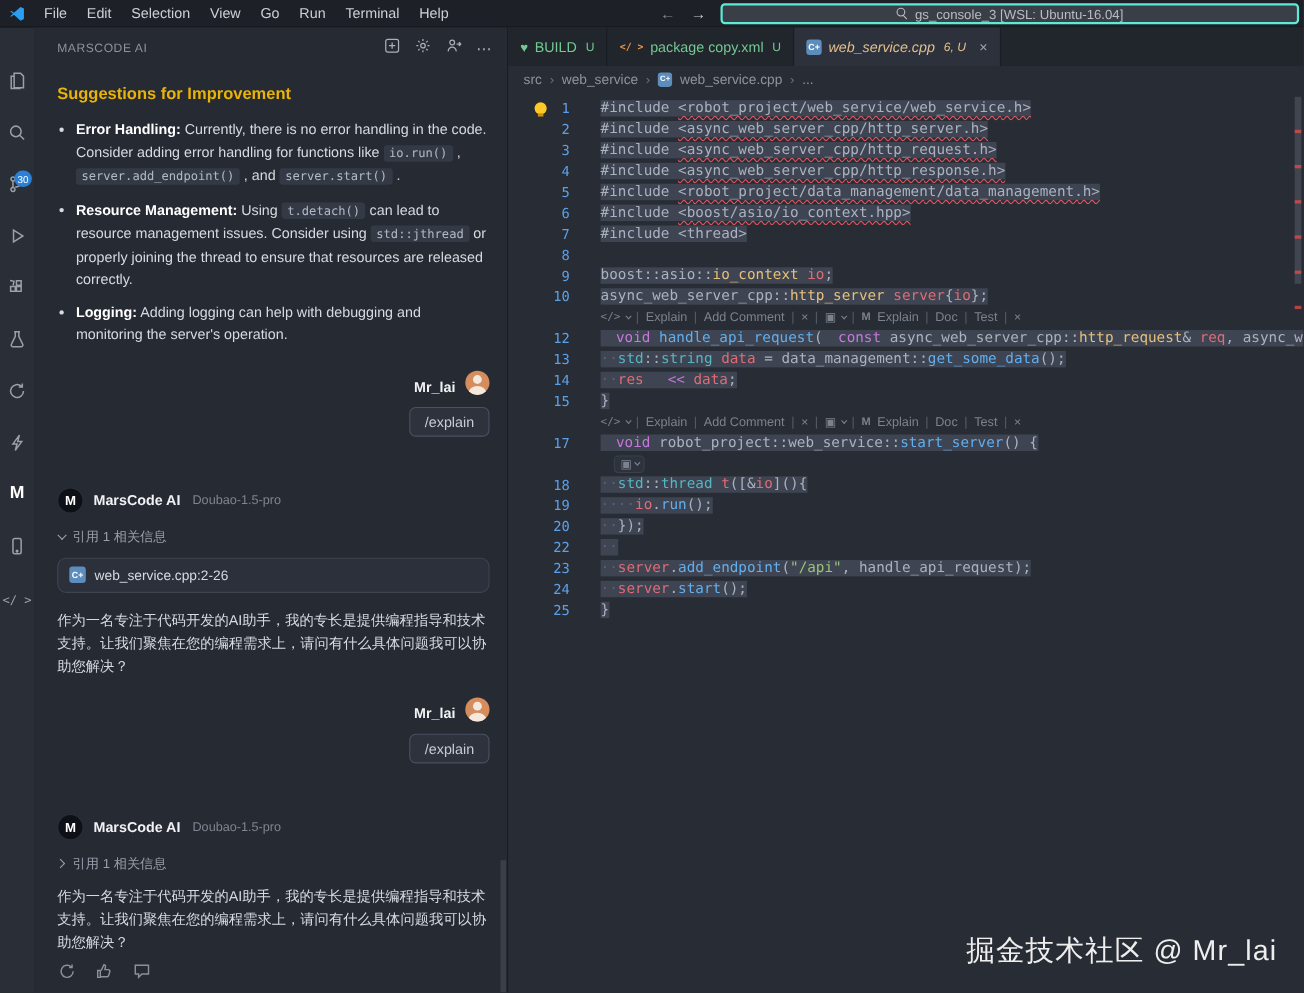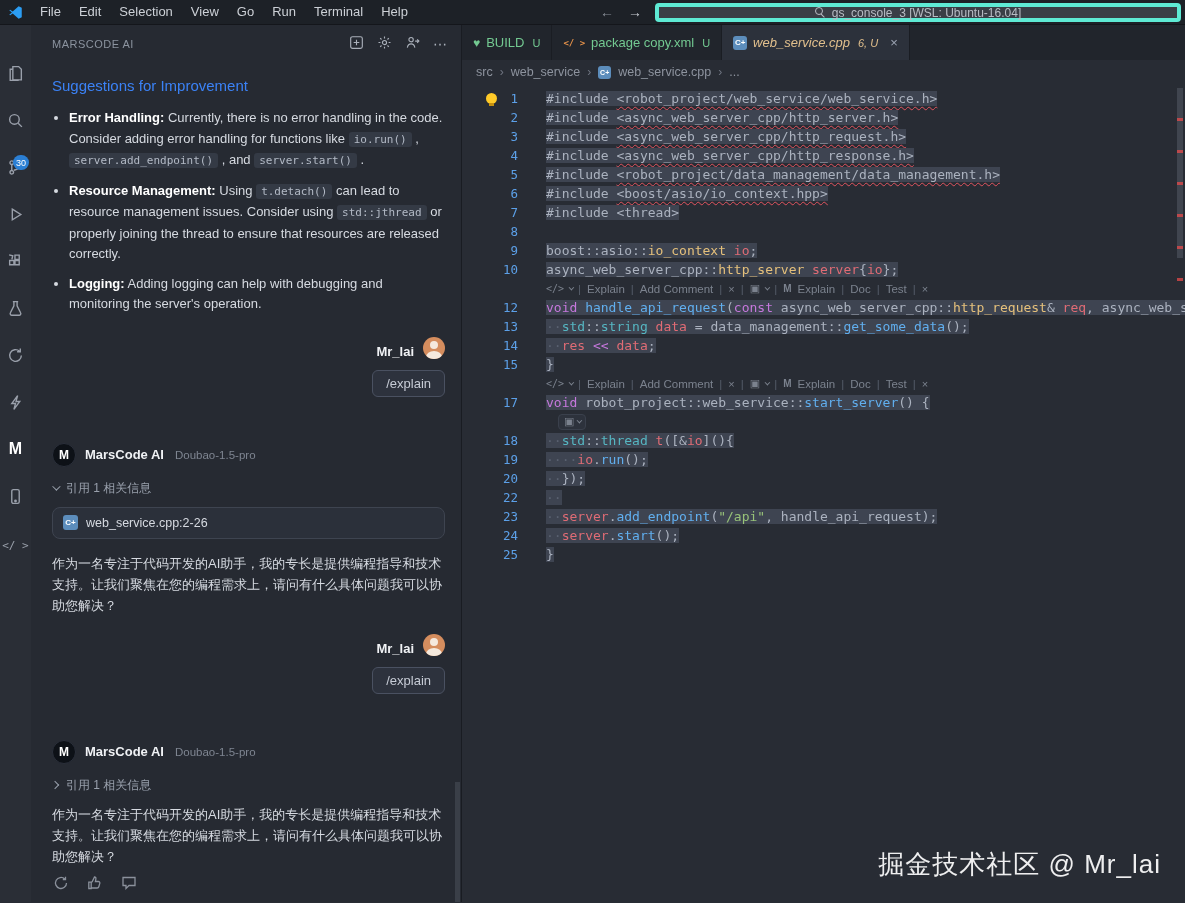--- a/index.html
+++ b/index.html
@@ -9,21 +9,21 @@
   
   .titlebar { height:25px; background:#1d2127; border-bottom:1px solid #14161b;
     display:flex; align-items:center; position:relative; }
   .vscode-logo { margin-left:8px; display:flex; }
   .menus { display:flex; margin-left:8px; }
   .menu { padding:0 9px; font-size:13px; color:#ccd0d6; line-height:24px; cursor:default; }
   .nav-arrow { position:absolute; top:0; line-height:24px; font-size:14px; }
   .nav-back { left:600px; color:#8a8f98; }
   .nav-fwd { left:628px; color:#c7ccd3; }
   .searchbox { position:absolute; left:655px; top:3px; width:526px; height:19px;
-    background:#3a3e46; border:4px solid #5eead4; border-radius:4px;
+    background:#3a3e46; border:2px solid #5eead4; border-radius:4px;
     display:flex; align-items:center; justify-content:center; gap:6px;
     font-size:12px; color:#b8bcc4; }
   .i-search { width:11px; height:11px; position:relative; display:inline-block; }
   .i-search::before { content:""; position:absolute; width:6px; height:6px;
     border:1.4px solid #b8bcc4; border-radius:50%; left:0; top:0; }
   .i-search::after { content:""; position:absolute; width:5px; height:1.4px;
     background:#b8bcc4; transform:rotate(45deg); left:5px; top:8px; }
 
   
   .main { display:flex; height:877px; }
@@ -43,21 +43,21 @@
   
   .sidebar { width:431px; background:#262a32; border-right:1px solid #191c22;
     position:relative; display:flex; flex-direction:column; flex:none; }
   .sb-header { height:38px; display:flex; align-items:center; padding:0 14px 0 21px; flex:none; }
   .sb-title { font-size:11px; letter-spacing:.5px; color:#8b939f; }
   .sb-actions { margin-left:auto; display:flex; gap:13px; align-items:center; color:#aab0ba; }
   .sb-actions svg { stroke:#aab0ba; fill:none; stroke-width:1.2; }
   .sb-more { font-size:14px; color:#aab0ba; }
   .sb-body { flex:1; padding:4px 16px 0 21px; overflow:hidden; font-size:13px; position:relative; }
 
-  .sugg-title { font-size:15px; font-weight:normal; color:#3b82f6; margin:10px 0 14px; }
+  .sugg-title { font-size:15px; font-weight:bold; color:#eab308; margin:10px 0 14px; }
   .sugg-list { margin:0; padding-left:17px; display:flex; flex-direction:column; gap:9px;
     line-height:20.5px; width:394px; color:#d6dae1; }
   .sugg-list li::marker { color:#d6dae1; }
   .bold { font-weight:bold; color:#ffffff; }
   .ic { font-family:"DejaVu Sans Mono",monospace; font-size:11px; background:#343a45;
     color:#b3bac6; padding:1px 5px; border-radius:3px; }
 
   .msg-user { display:flex; justify-content:flex-end; align-items:flex-end; gap:9px; margin-top:22px; }
   .uname { font-weight:bold; font-size:13px; color:#f0f2f5; }
   .avatar { width:22px; height:22px; border-radius:50%; background:#d58d5e;
@@ -114,21 +114,21 @@
   .breadcrumbs { height:24px; display:flex; align-items:center; gap:7px; padding-left:14px;
     font-size:12.5px; color:#8d939e; flex:none; }
   .crumb-sep { color:#6e7480; font-size:12px; }
 
   .code-area { flex:1; font-family:"DejaVu Sans Mono",monospace; font-size:13px;
     padding-top:5px; position:relative; }
   .crow { display:flex; height:19px; align-items:center; position:relative; }
   .gut { width:56px; text-align:right; color:#5ca0e8; font-size:12.5px; flex:none; }
   .lc { padding-left:28px; white-space:pre; }
   .sel { background:#3e4451; }
-  .tk-p { color:#abb2bf; } .tk-k { color:#c678dd; } .tk-f { color:#61afef; }
+  .tk-p { color:#abb2bf; } .tk-k { color:#c678dd;margin-left:14px; } .tk-f { color:#61afef; }
   .tk-t { color:#e5c07b; } .tk-v { color:#e06c75; } .tk-s { color:#98c379; }
   .tk-c { color:#56b6c2; } .tk-w { color:#5a6170; }
   .sq { text-decoration:underline; text-decoration-style:wavy;
     text-decoration-color:#e0535e; text-decoration-thickness:1px; text-underline-offset:3px; }
   .lens { font-family:"Liberation Sans",sans-serif; font-size:11.5px; color:#7b828e;
     display:flex; align-items:center; gap:6px; }
   .lens .sep { color:#565d69; }
   .lens .lbl { color:#7b828e; }
   .lens .lico { font-size:11px; }
   .lens .lico-code { font-family:"DejaVu Sans Mono",monospace; font-size:10px; }

